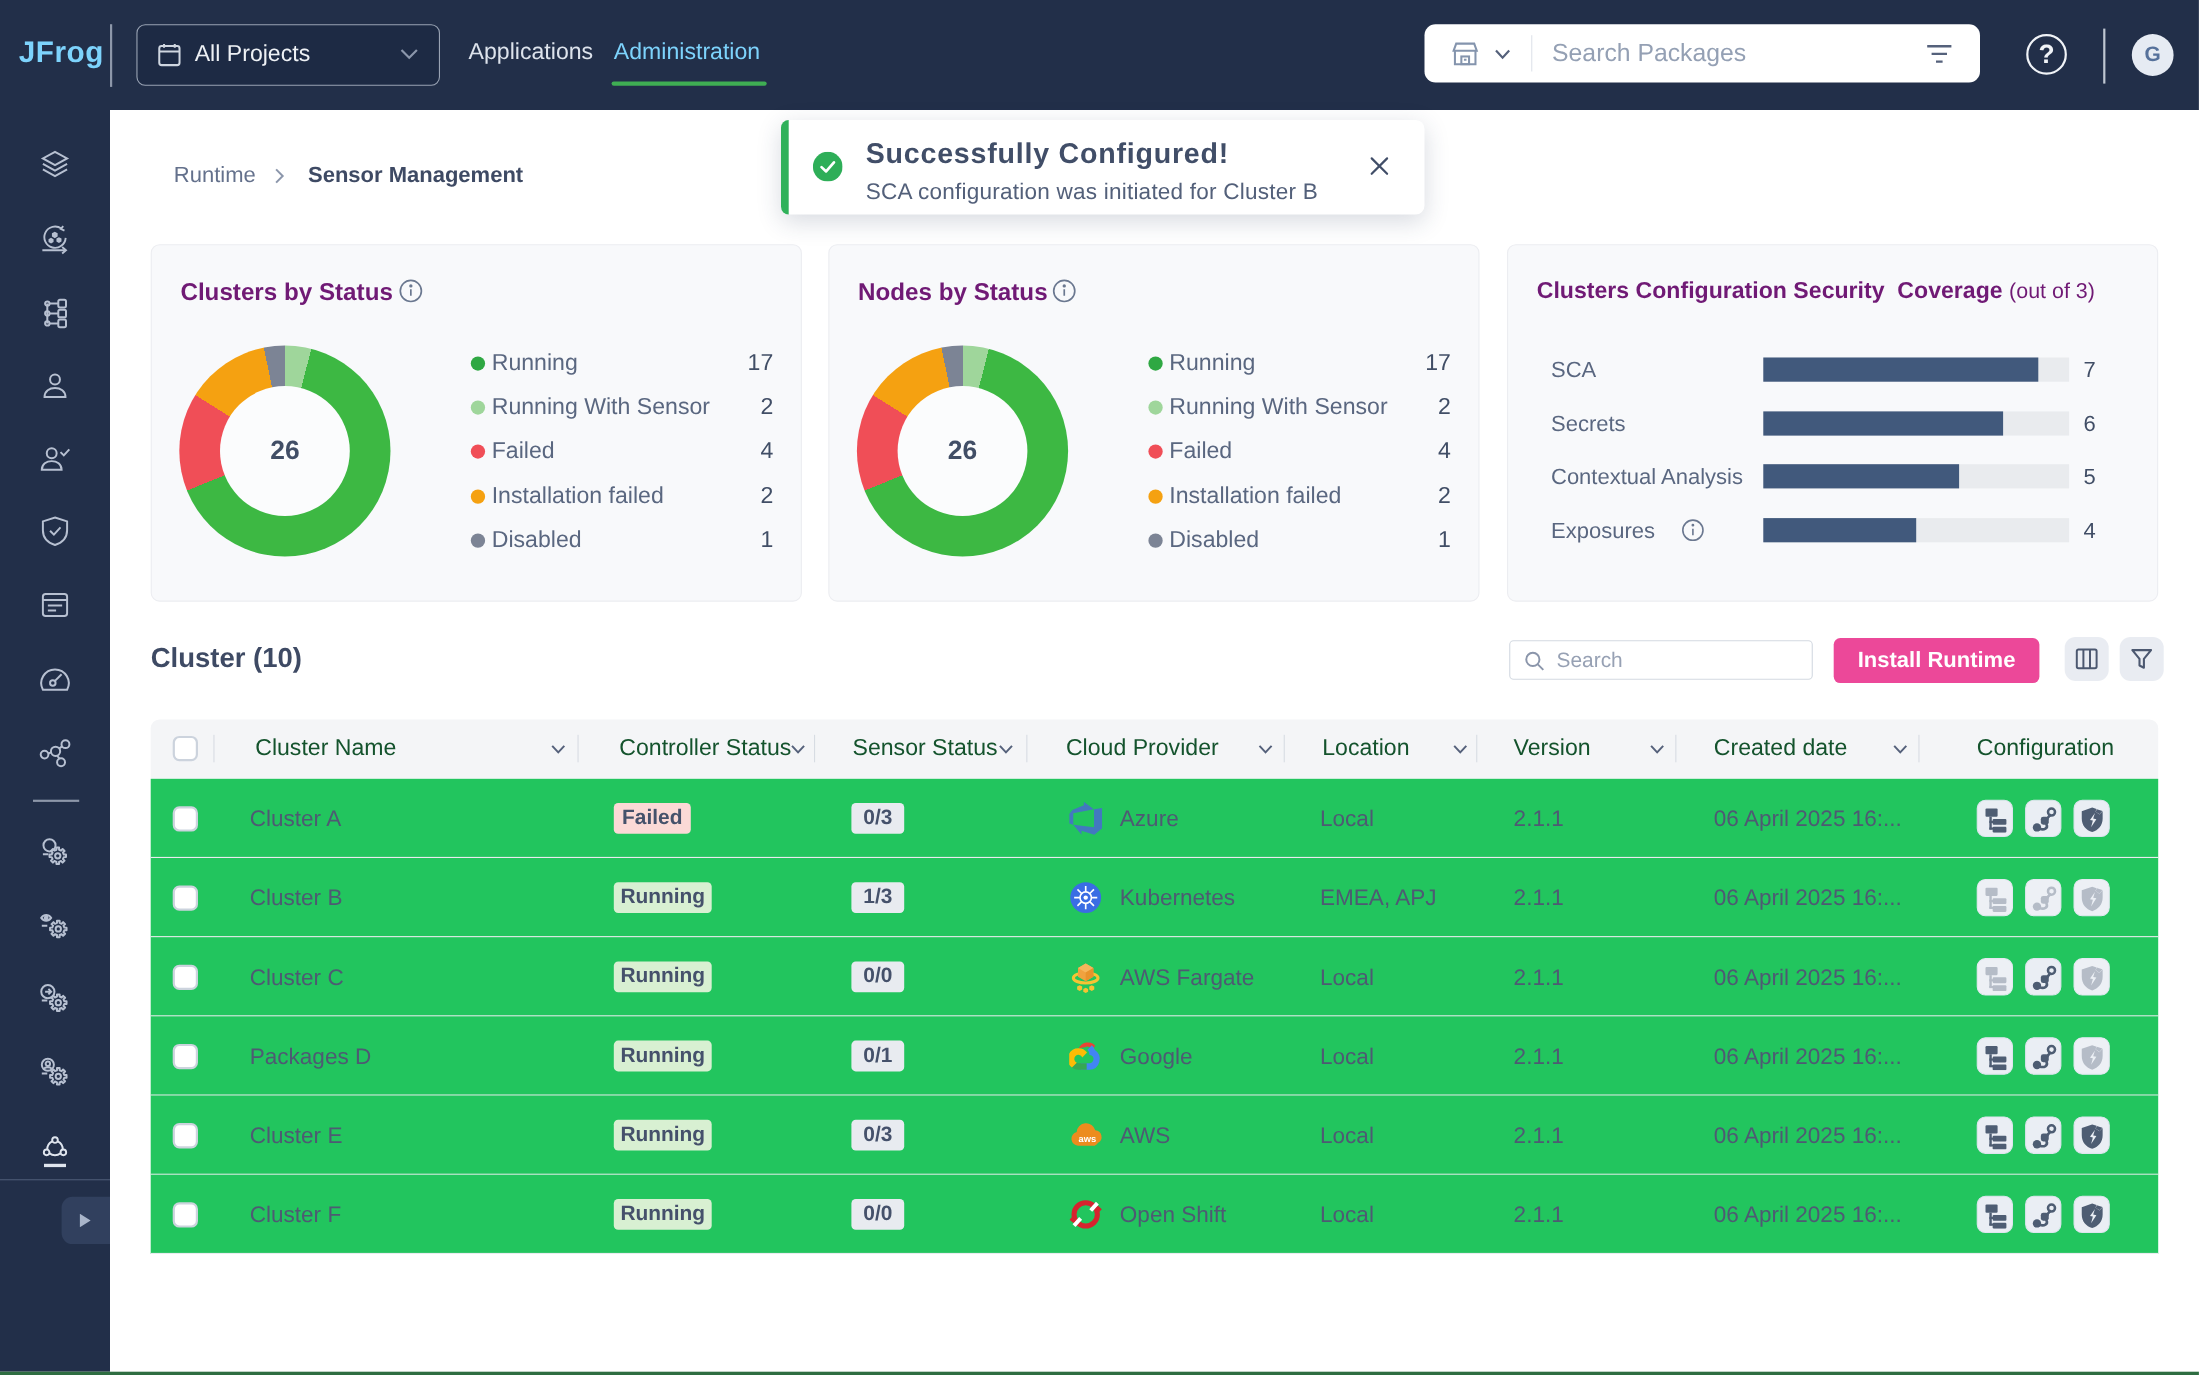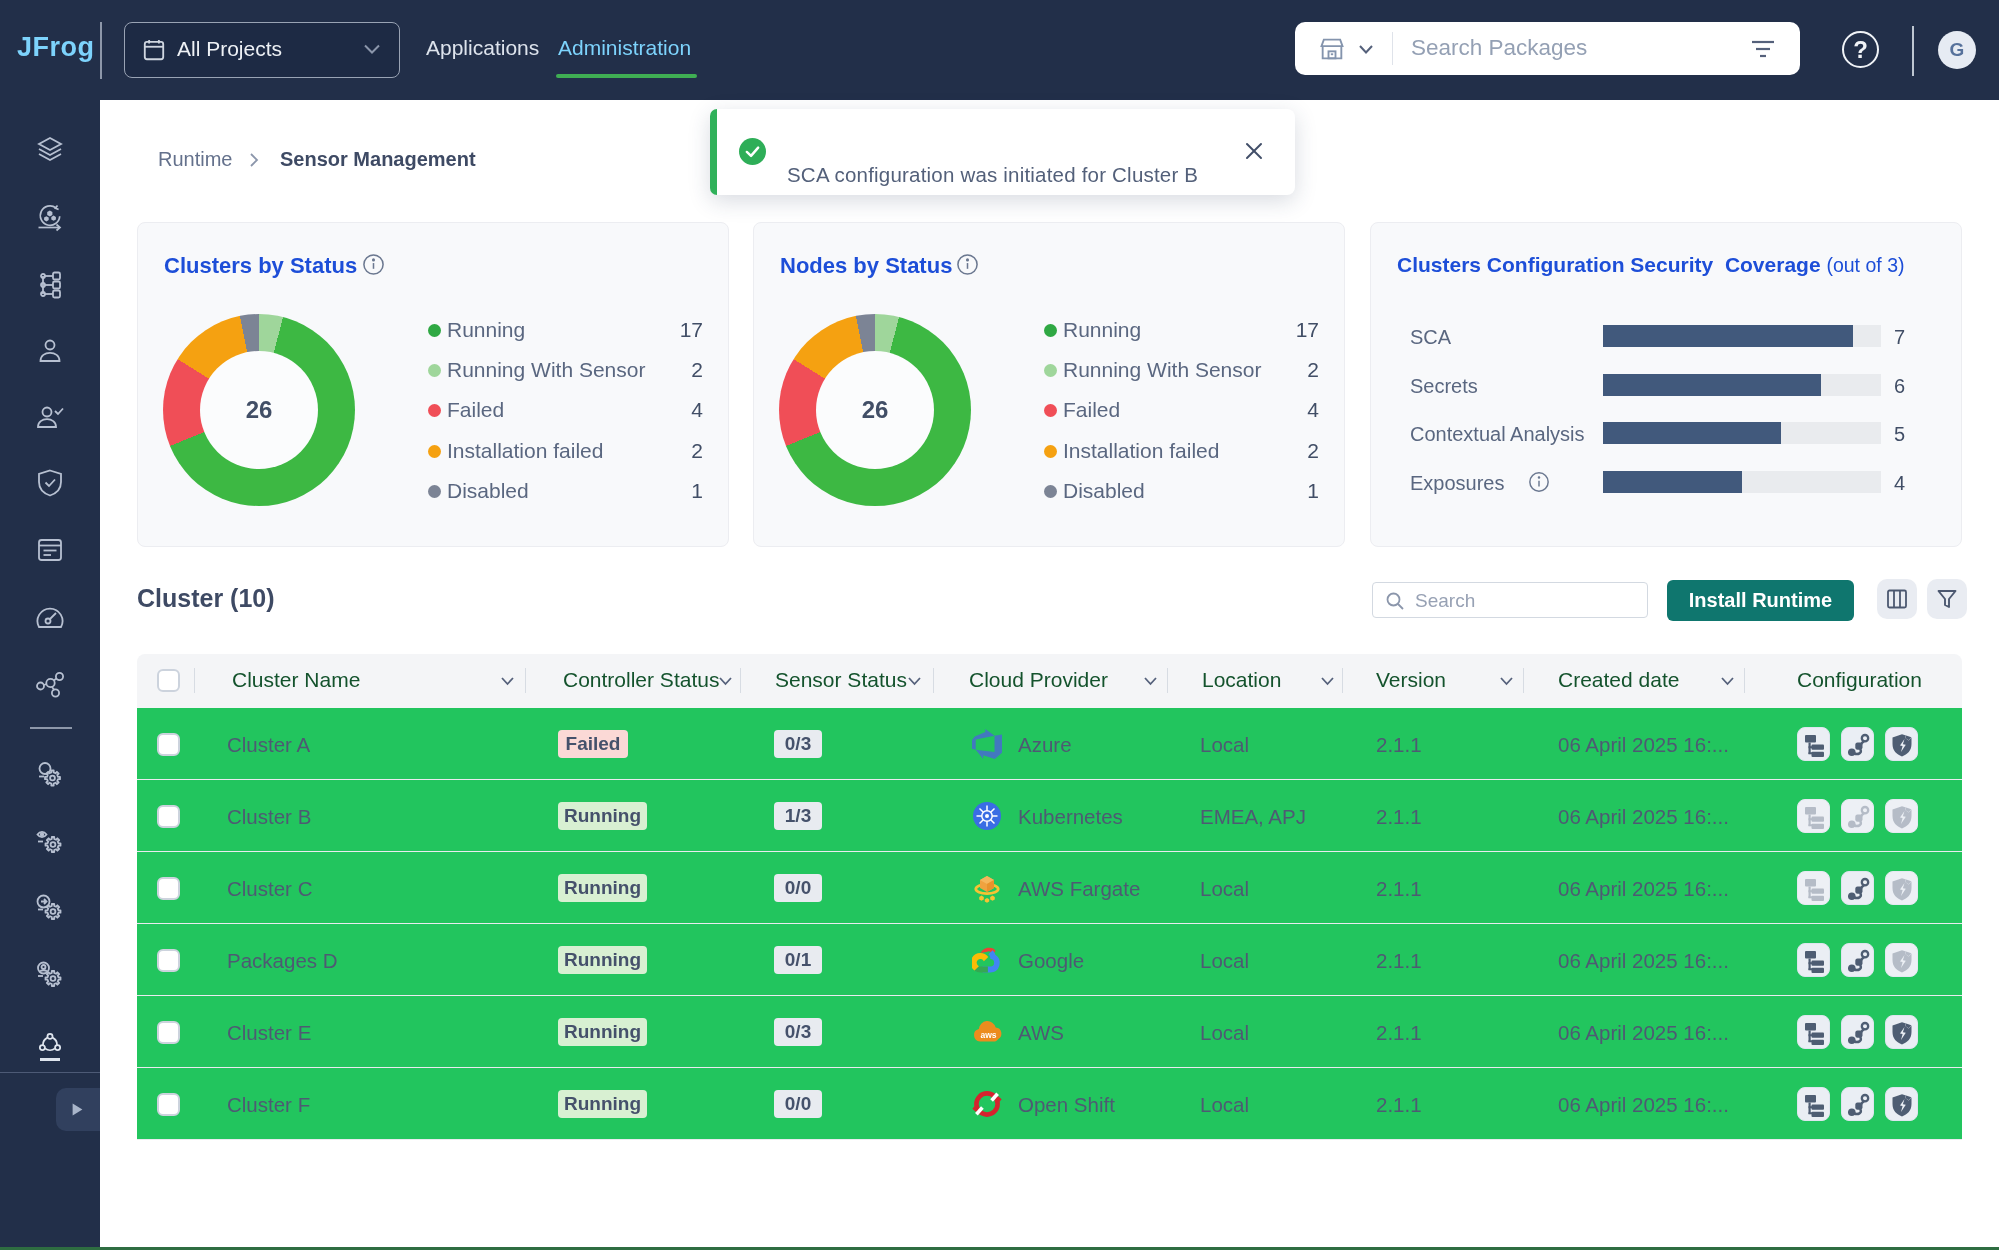--- a/index.html
+++ b/index.html
@@ -37,41 +37,41 @@
   
   .crumb1 { position:absolute; left:158px; top:148px; font-size:20px; color:#64718c; }
   .crumb2 { position:absolute; left:280px; top:148px; font-size:20px; font-weight:bold; color:#3e4a64; }
   .toast { position:absolute; left:710px; top:109px; width:585px; height:86px; background:#fff; border-radius:8px; box-shadow:0 6px 22px rgba(40,55,90,0.18); }
   .toast::before { content:""; position:absolute; left:0; top:0; width:7px; height:86px; background:#30b15a; border-radius:8px 0 0 8px; }
   .toast .t1 { position:absolute; left:77px; top:15px; font-size:26px; font-weight:bold; letter-spacing:0.7px; color:#414e68; }
   .toast .t2 { position:absolute; left:77px; top:54px; font-size:20.5px; letter-spacing:0.2px; color:#53607a; }
 
   
   .card { position:absolute; top:222px; width:592px; height:325px; background:#f8f9fb; border:1px solid #ecedf1; border-radius:8px; }
-  .card-title { position:absolute; left:26px; top:30px; font-size:22px; font-weight:bold; color:#1d4ed8; }
+  .card-title { position:absolute; left:26px; top:30px; font-size:22px; font-weight:bold; color:#701a75; }
   .donut { position:absolute; left:25px; top:91px; width:192px; height:192px; border-radius:50%;
     background:conic-gradient(#9fd69b 0deg 14.5deg, #3db843 14.5deg 248deg, #f04e57 248deg 302deg, #f5a111 302deg 348.5deg, #7c8495 348.5deg 360deg); }
   .donut::after { content:"26"; position:absolute; left:37px; top:37px; width:118px; height:118px; background:#fbfcfd; border-radius:50%; font-size:24px; font-weight:bold; color:#414e66; text-align:center; line-height:118px; }
   .legend { position:absolute; left:290px; top:91px; width:275px; }
   .leg-row { position:relative; height:40.2px; }
   .leg-dot { position:absolute; left:0; top:10px; width:13px; height:13px; border-radius:50%; }
   .leg-lbl { position:absolute; left:19px; top:4px; font-size:21px; color:#5a6780; }
   .leg-val { position:absolute; right:0; top:4px; font-size:21px; color:#414e66; }
 
   .bar-row { position:relative; height:48.6px; }
   .bar-lbl { position:absolute; left:0; top:13px; font-size:20px; color:#5a6780; }
   .bar-track { position:absolute; left:193px; top:12px; width:278px; height:22px; background:#e9ebee; }
   .bar-fill { position:absolute; left:0; top:0; height:22px; background:#41597c; }
   .bar-val { position:absolute; left:484px; top:13px; font-size:20px; color:#414e66; }
 
   
   .sec-title { position:absolute; left:137px; top:584px; font-size:25px; font-weight:bold; color:#3e4a64; }
   .tbl-search { position:absolute; left:1372px; top:582px; width:276px; height:36px; border:1px solid #d3d9e1; border-radius:4px; background:#fff; }
   .tbl-search .ph { position:absolute; left:42px; top:7px; font-size:19px; color:#97a1b4; }
-  .install-btn { position:absolute; left:1667px; top:580px; width:187px; height:41px; background:#0f766e; border-radius:6px; color:#fff; font-size:20px; font-weight:bold; text-align:center; line-height:41px; }
+  .install-btn { position:absolute; left:1667px; top:580px; width:187px; height:41px; background:#ec4899; border-radius:6px; color:#fff; font-size:20px; font-weight:bold; text-align:center; line-height:41px; }
   .sq-btn { position:absolute; top:579px; width:40px; height:40px; background:#e9ecf2; border-radius:10px; }
   .sq-btn svg { position:absolute; left:9px; top:9px; }
 
   
   .thead { position:absolute; left:137px; top:654px; width:1825px; height:54px; background:#f4f5f7; border-radius:8px 8px 0 0; }
   .th { position:absolute; top:14px; font-size:21px; color:#14532d; }
   .th-sep { position:absolute; top:14px; width:1px; height:25px; background:#d7dce3; }
   .chev { position:absolute; top:22px; }
   .row { position:absolute; left:137px; width:1825px; height:72px; background:#22c55e; border-bottom:1px solid #e9ebef; }
   .checkbox { position:absolute; left:20px; width:23px; height:23px; border:2px solid #ccd3dd; border-radius:6px; background:#fff; }
@@ -262,20 +262,21 @@
   <svg class="abs" style="left:248px; top:152px;" width="12" height="16" viewBox="0 0 12 16" fill="none" stroke="#8b96ab" stroke-width="1.8">
       <polyline points="3,2 9,8 3,14"></polyline>
     </svg>
   <div class="crumb2">Sensor Management</div>
 
   <div class="toast">
     <svg class="abs" style="left:29px; top:29px;" width="27" height="27" viewBox="0 0 31 31">
         <circle cx="15.5" cy="15.5" r="15.5" fill="#2eae58"></circle>
         <polyline points="9,16 13.8,20.5 22,11" fill="none" stroke="#fff" stroke-width="2.8" stroke-linecap="round" stroke-linejoin="round"></polyline>
       </svg>
+    <div class="t1">Successfully Configured!</div>
     <div class="t2">SCA configuration was initiated for Cluster B</div>
     <svg class="abs" style="left:533px; top:31px;" width="22" height="22" viewBox="0 0 22 22" stroke="#414e68" stroke-width="2" stroke-linecap="round">
         <line x1="4" y1="4" x2="18" y2="18"></line>
         <line x1="18" y1="4" x2="4" y2="18"></line>
       </svg>
   </div>
 
   <div class="card" style="left:137px;">
     <div class="card-title">Clusters by Status</div>
     <svg class="abs" style="left:224px; top:30px;" width="23" height="23" viewBox="0 0 24 24" fill="none" stroke="#6b7890" stroke-width="1.6">

